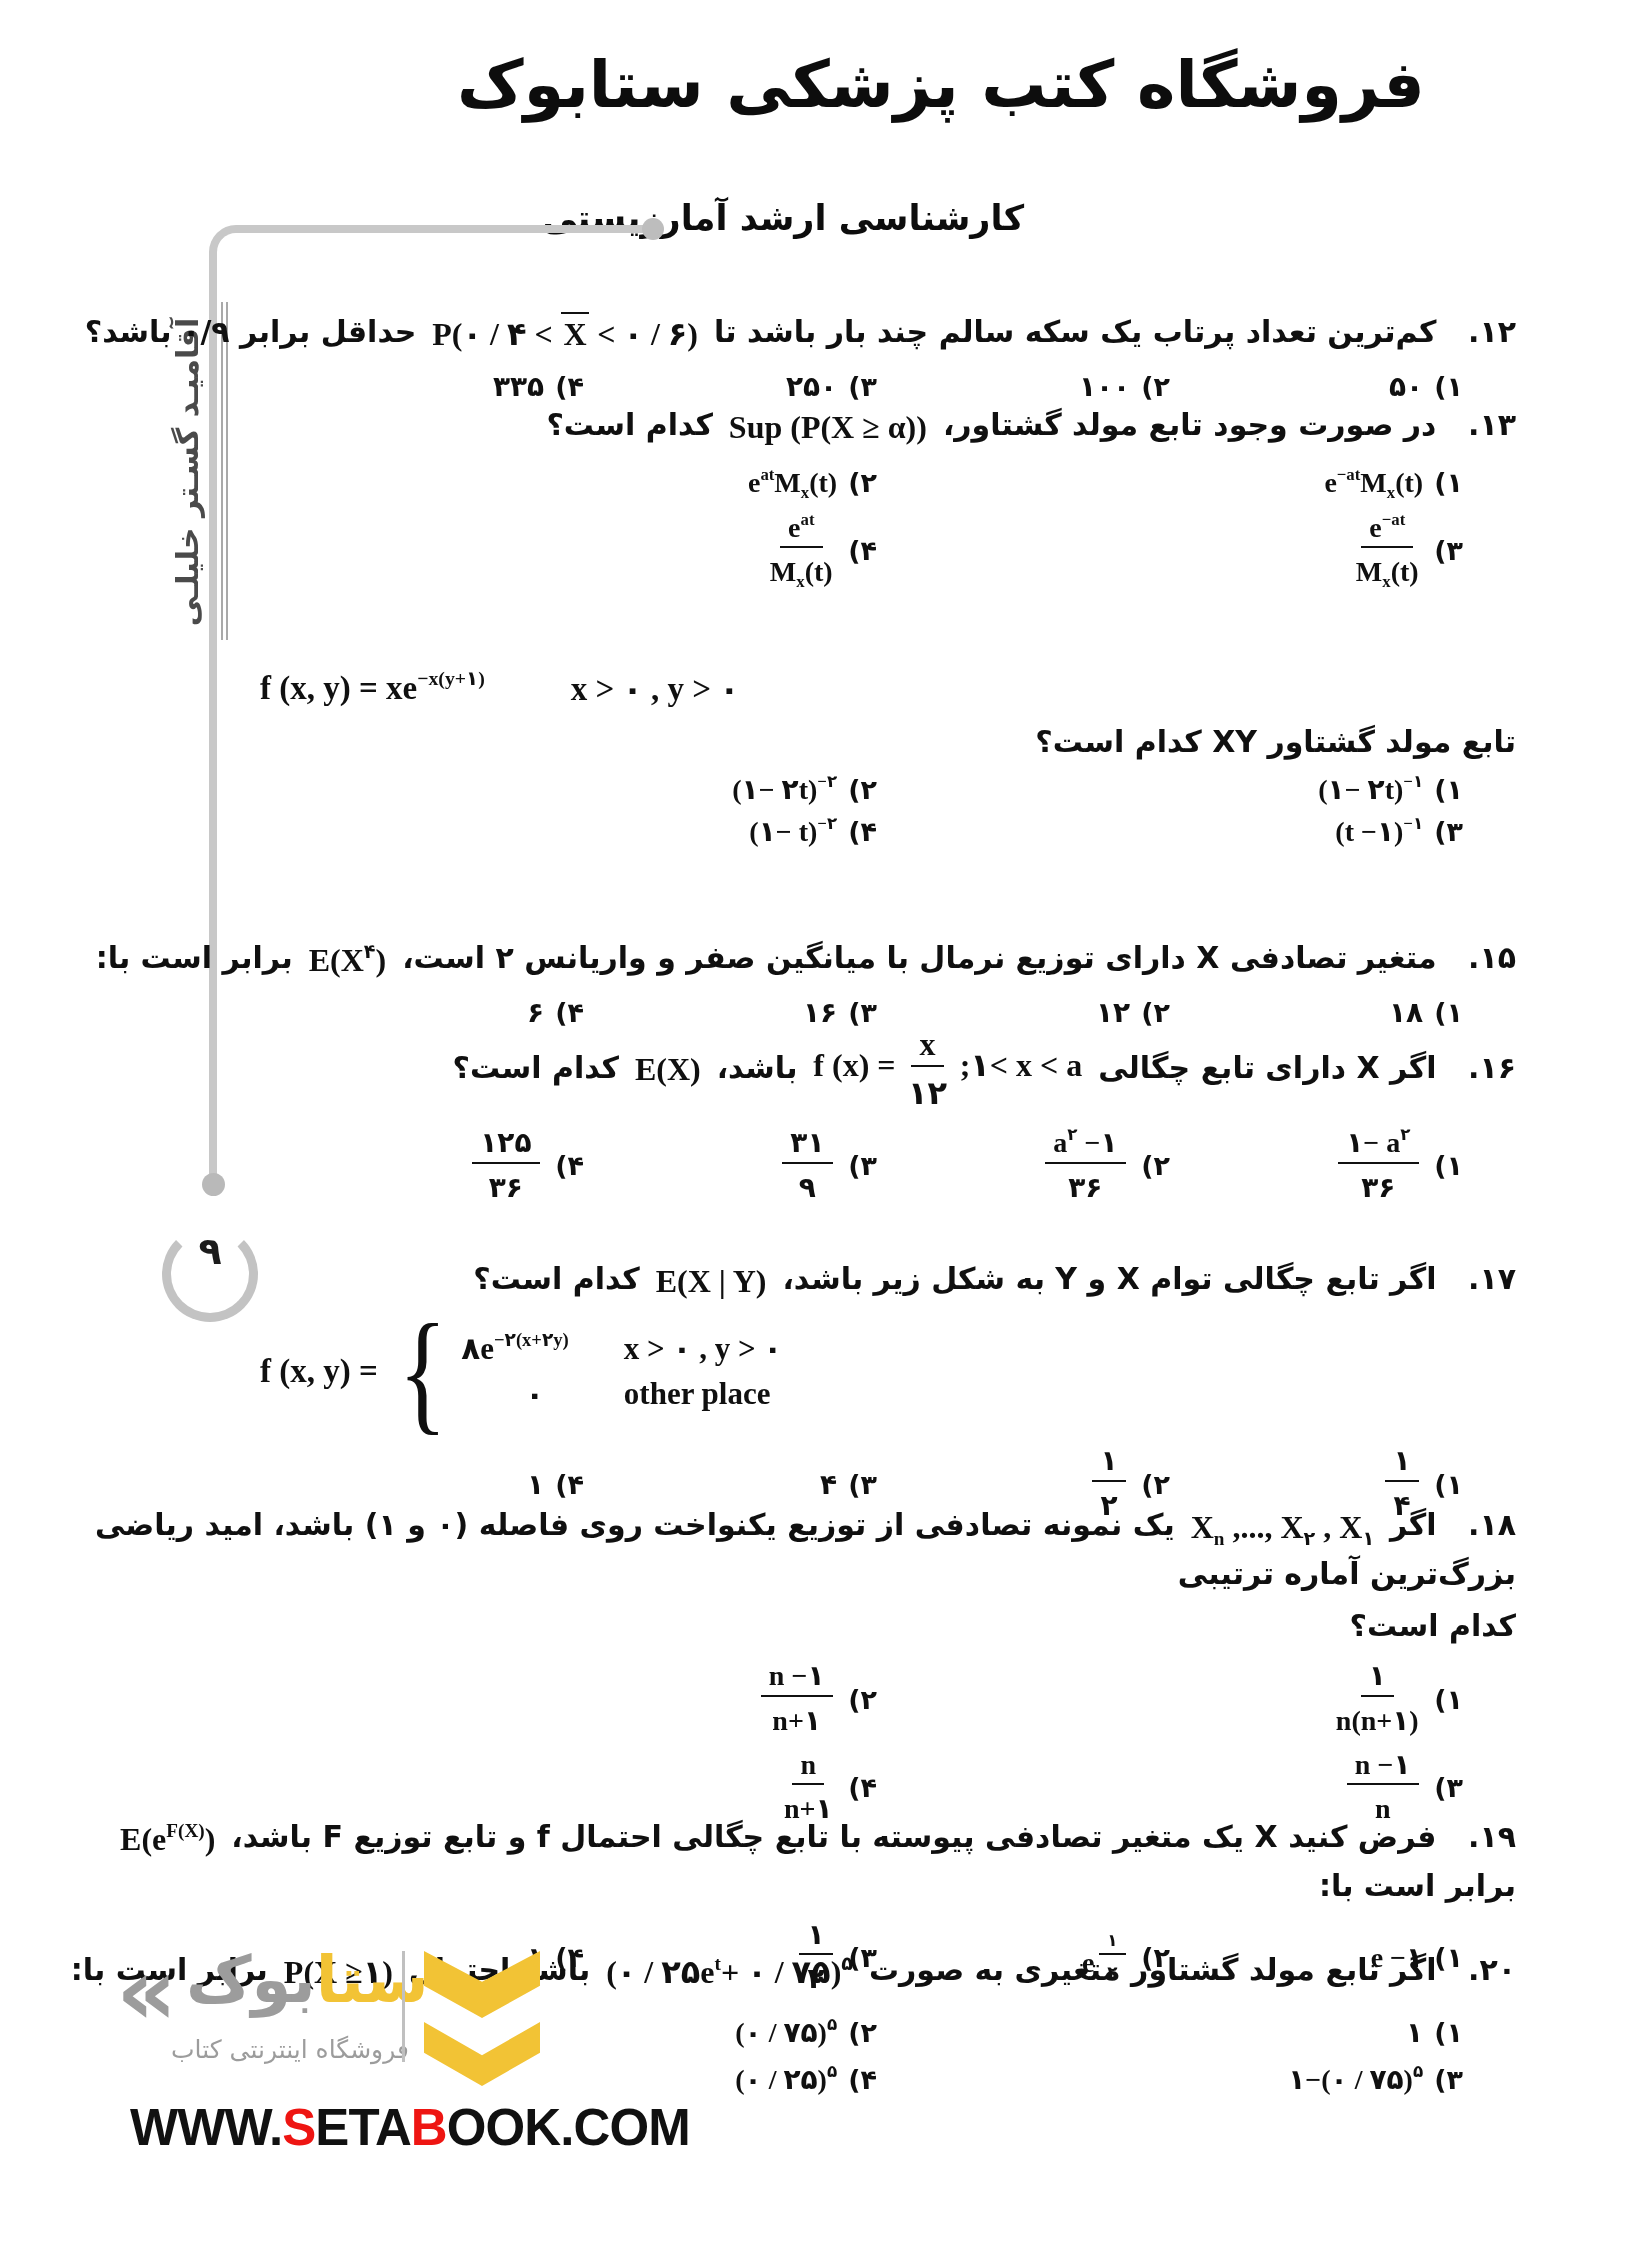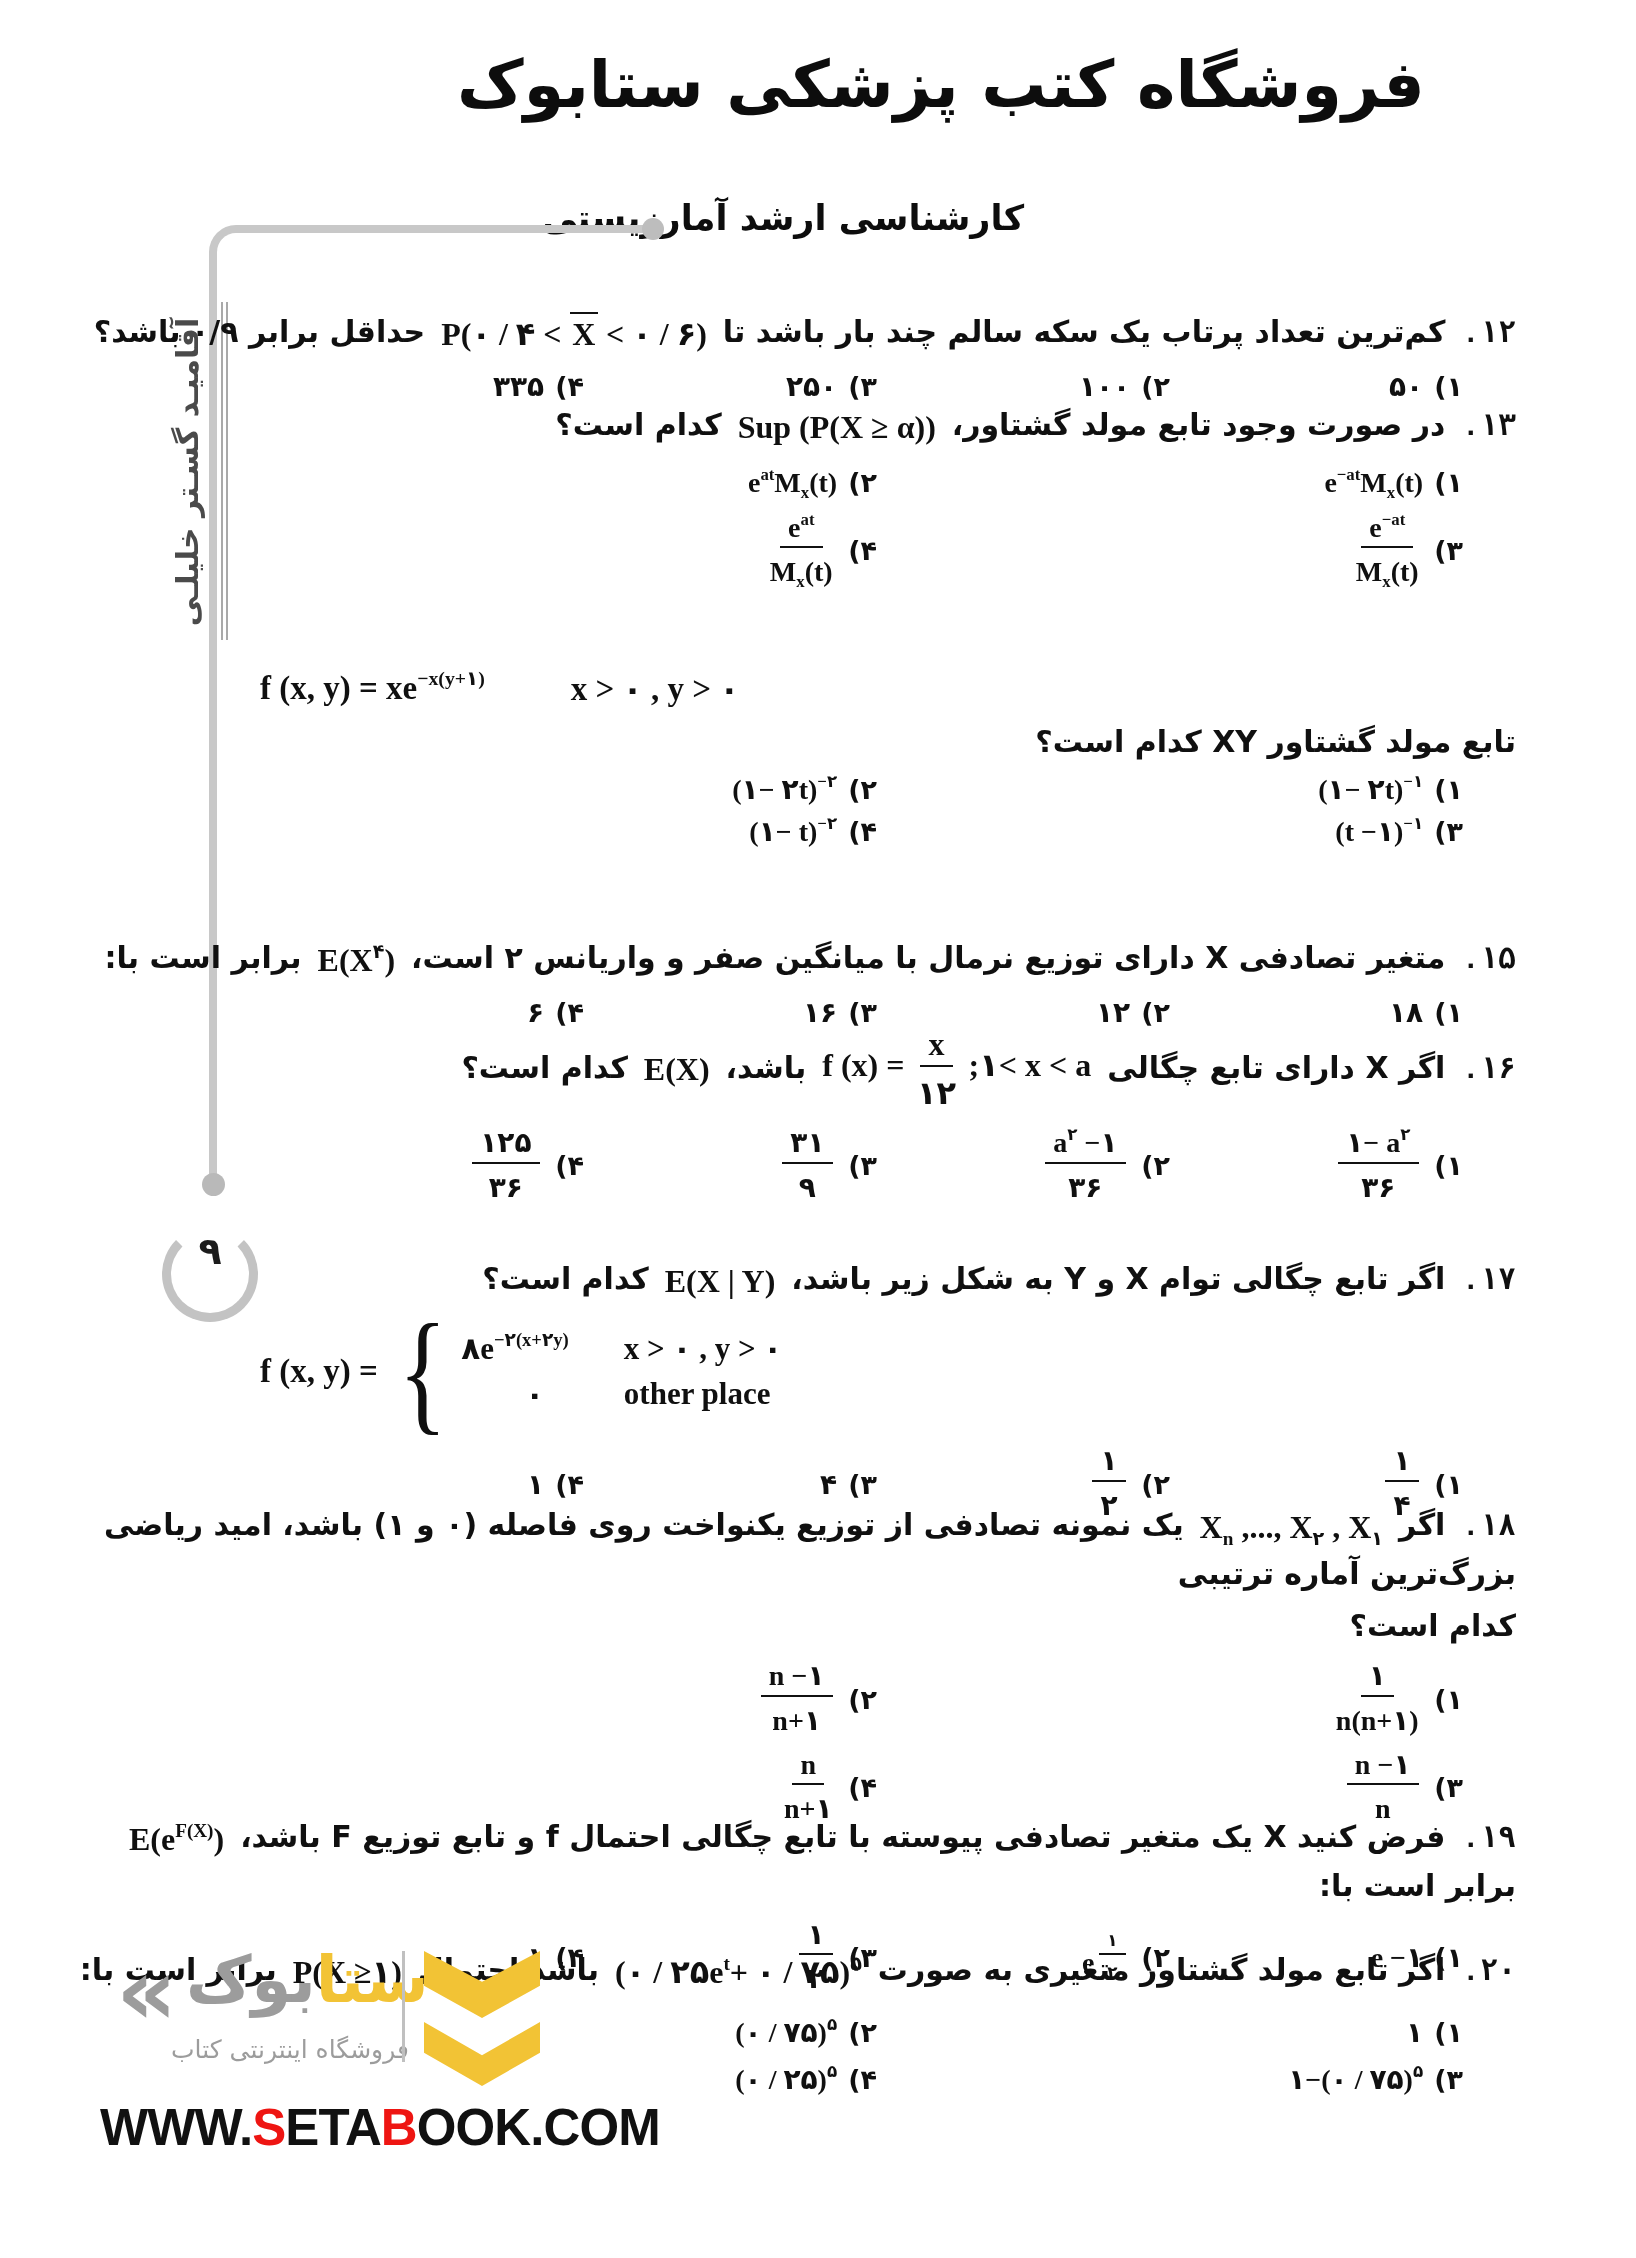--- a/index.html
+++ b/index.html
@@ -23,21 +23,21 @@
   .thin-rule{position:absolute;top:302px;height:338px;width:1.8px;background:#a9a9a9;}
   .thin-rule.r1{left:221px;} .thin-rule.r2{left:226px;}
   .page-num-arc{position:absolute;left:162px;top:1226px;width:78px;height:78px;border-radius:50%;
     border:9px solid #c3c3c3;border-top-color:transparent;}
   .page-num{position:absolute;left:162px;top:1229px;width:96px;text-align:center;
     font-size:38px;font-weight:bold;color:#1c1c1c;}
   
   .q{position:absolute;left:55px;right:120px;}
   .qline{direction:rtl;text-align:right;font-size:30px;font-weight:bold;line-height:1.5;
     margin:0;color:#101010;}
-  .qnum{margin-left:6px;font-family:Liberation Mono, monospace;}
+  .qnum{margin-left:21px;}
   .math{font-family:"Liberation Serif","DejaVu Serif","DejaVu Sans",sans-serif;
     direction:ltr;unicode-bidi:isolate;display:inline-block;vertical-align:middle;}
   .qline .math{font-size:32px;font-weight:bold;padding:0 5.5px;}
   sup{font-size:60%;vertical-align:0.7em;line-height:0;}
   sub{font-size:60%;vertical-align:-0.35em;line-height:0;}
   .mfrac{display:inline-flex;flex-direction:column;align-items:center;vertical-align:middle;
     line-height:1.15;margin:0 4.5px;}
   .mfrac .mnum{border-bottom:2.7px solid #111;padding:0 8.2px 2.7px;}
   .mfrac .mden{padding-top:8px;text-align:center;}
   .movl{border-top:2.7px solid #111;padding:1.8px 2.7px 0;}
@@ -62,21 +62,21 @@
     color:#9c9c9c;line-height:1;}
   .wordmark{position:absolute;left:186px;top:1942px;font-size:64px;font-weight:bold;
     direction:rtl;white-space:nowrap;line-height:1.2;text-align:right;}
   .wm-y{color:#f2c335;} .wm-g{color:#9c9c9c;}
   .logo-sub{position:absolute;left:171px;top:2035px;font-size:25px;color:#9c9c9c;
     direction:rtl;white-space:nowrap;}
   .logo-divider{position:absolute;left:402px;top:1951px;width:2.7px;height:111px;background:#c0c0c0;}
   .chev{position:absolute;left:424px;width:116px;background:#f2c335;}
   .chev1{top:1951px;height:67px;clip-path:polygon(0 0,50% 46%,100% 0,100% 52%,50% 100%,0 52%);}
   .chev2{top:2022px;height:64px;clip-path:polygon(0 0,50% 52%,100% 0,100% 48%,50% 100%,0 48%);}
-  .site-url{position:absolute;left:100px;top:2098px;font-family:"Liberation Sans","DejaVu Sans",sans-serif;
+  .site-url{position:absolute;left:130px;top:2098px;font-family:"Liberation Sans","DejaVu Sans",sans-serif;
     font-size:51px;font-weight:bold;letter-spacing:-0.9px;color:#111;white-space:nowrap;}
   .site-url .red{color:#ee1512;}
 </style>
 </head>
 <body>
 
 <div class="page">
 
   <h1 class="store-title">فروشگاه کتب پزشکی ستابوک</h1>
   <h2 class="section-title">کارشناسی ارشد آمارزیستی</h2>

